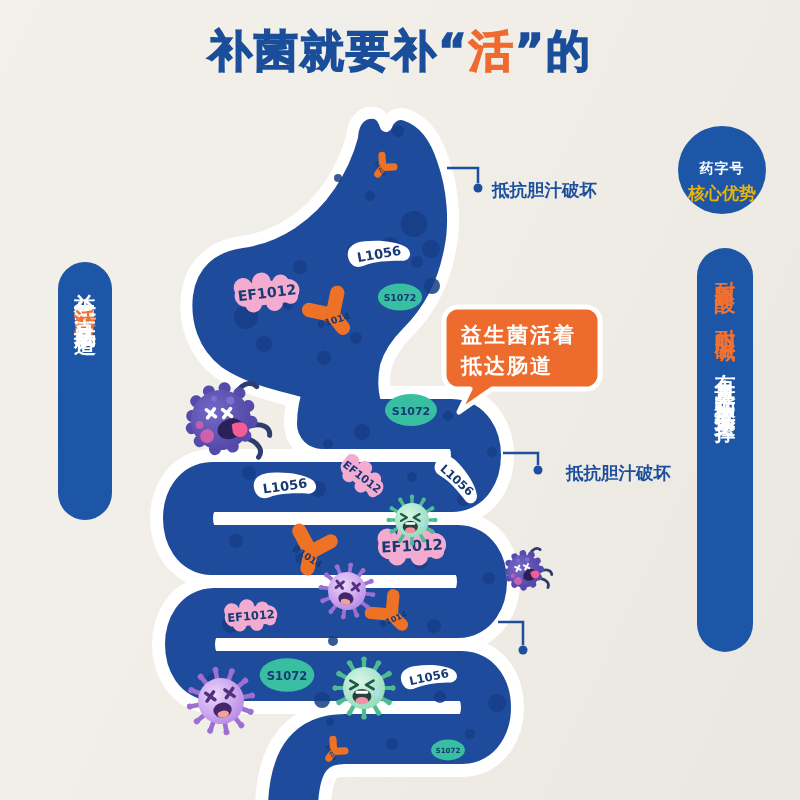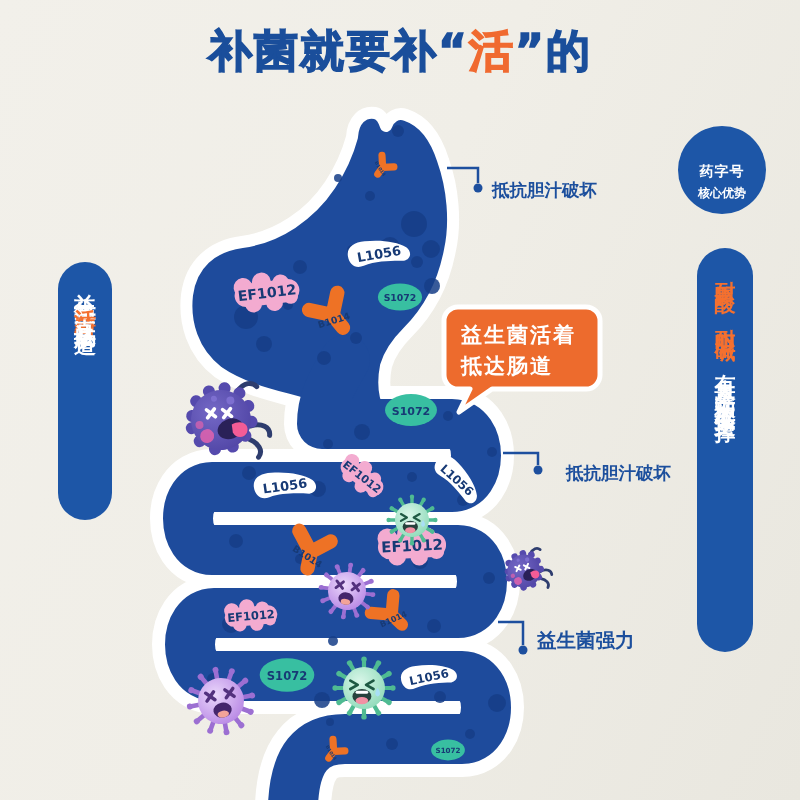--- a/index.html
+++ b/index.html
@@ -25,21 +25,21 @@
   .v-pill .hl{color:#f4702f;}
   .pill-left{left:58px;top:262px;width:54px;height:258px;}
   .pill-left .v-text{font-size:22px;letter-spacing:5px;padding-top:14px;}
   .pill-right{left:697px;top:248px;width:56px;height:404px;}
   .pill-right .v-text{font-size:21px;letter-spacing:6px;padding-top:16px;}
   .badge{
     position:absolute;left:678px;top:126px;width:88px;height:88px;border-radius:50%;
     background:#1d56a7;display:flex;flex-direction:column;align-items:center;justify-content:center;
   }
   .badge .b1{color:#fff;font-size:14px;font-weight:800;letter-spacing:1px;margin-top:24px;}
-  .badge .b2{color:#ffffff;font-size:12px;font-weight:800;margin-top:4px;}
+  .badge .b2{color:#eab308;font-size:17px;font-weight:800;margin-top:4px;}
   .ann{position:absolute;color:#1c4f9d;font-weight:700;white-space:nowrap;}
   .ann-1{left:492px;top:178px;font-size:17.5px;}
   .ann-2{left:551px;top:461px;font-size:17.5px;margin-left:15px;}
   .ann-3{left:537px;top:626px;font-size:19.5px;line-height:30px;}
   .ann-3 span{display:block;}
   svg{position:absolute;left:0;top:0;}
   .cap-label{fill:#173a75;font-weight:700;text-anchor:middle;}
   .callout-text{fill:#ffffff;font-weight:800;font-size:21px;letter-spacing:2px;}
 </style>
 </head>
@@ -337,16 +337,15 @@
     <div class="b2">核心优势</div>
   </div>
 
   <div class="v-pill pill-right">
     <div class="v-text"><span class="hl">耐胃酸 耐胆碱，</span><span>有大量临床数据支撑</span></div>
   </div>
 
   <div class="ann ann-1">抵抗胆汁破坏</div>
   <div class="ann ann-2">抵抗胆汁破坏</div>
   <div class="ann ann-3">
-    <span>益生菌强力</span>
   </div>
 
 </div>
 
 </body></html>

